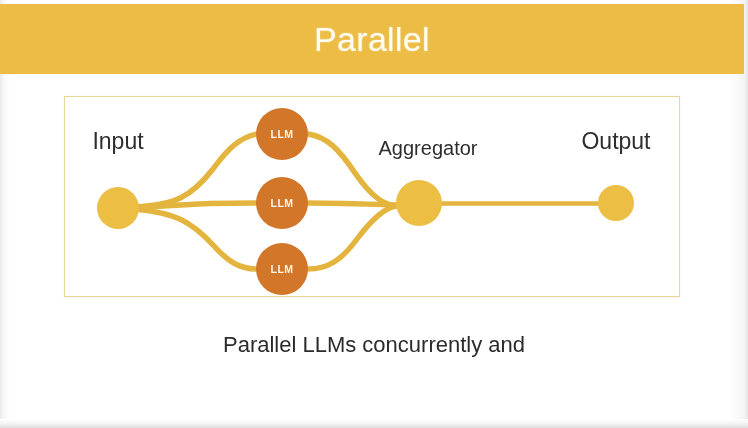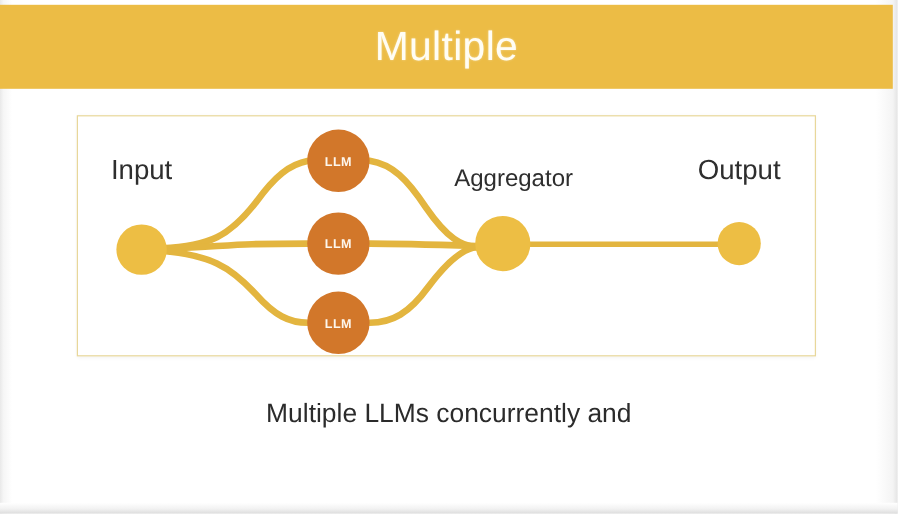--- a/index.html
+++ b/index.html
@@ -115,21 +115,21 @@
   .caption-line { display: block; }
 </style>
 </head>
 <body>
 
 <div id="slide">
 
   <div id="page-surface"></div>
 
   <div id="header-bar">
-    <div id="header-title">Multiple</div>
+    <div id="header-title">Parallel</div>
   </div>
 
   <div id="diagram-card">
     <svg id="diagram-svg" viewBox="0 0 616 201">
 
       <g fill="none" stroke="#e3b53f" stroke-width="5.5" stroke-linecap="round">
 
         <path d="M 70 110 C 110 108, 126 100, 148 72 C 164 50, 176 40, 192 37"></path>
 
         <path d="M 70 110 C 100 110, 122 107, 145 106.5 C 165 106, 178 106, 192 106"></path>
@@ -168,18 +168,18 @@
 
       <text class="node-label label-lg" x="53" y="52" text-anchor="middle">Input</text>
 
       <text class="node-label label-md" x="363" y="58" text-anchor="middle">Aggregator</text>
 
       <text class="node-label label-lg" x="551" y="52" text-anchor="middle">Output</text>
     </svg>
   </div>
 
   <div id="caption">
-    <span class="caption-line">Multiple LLMs concurrently and</span>
+    <span class="caption-line">Parallel LLMs concurrently and</span>
   </div>
 
   <div id="page-bottom-edge"></div>
 
 </div>
 
 </body></html>

